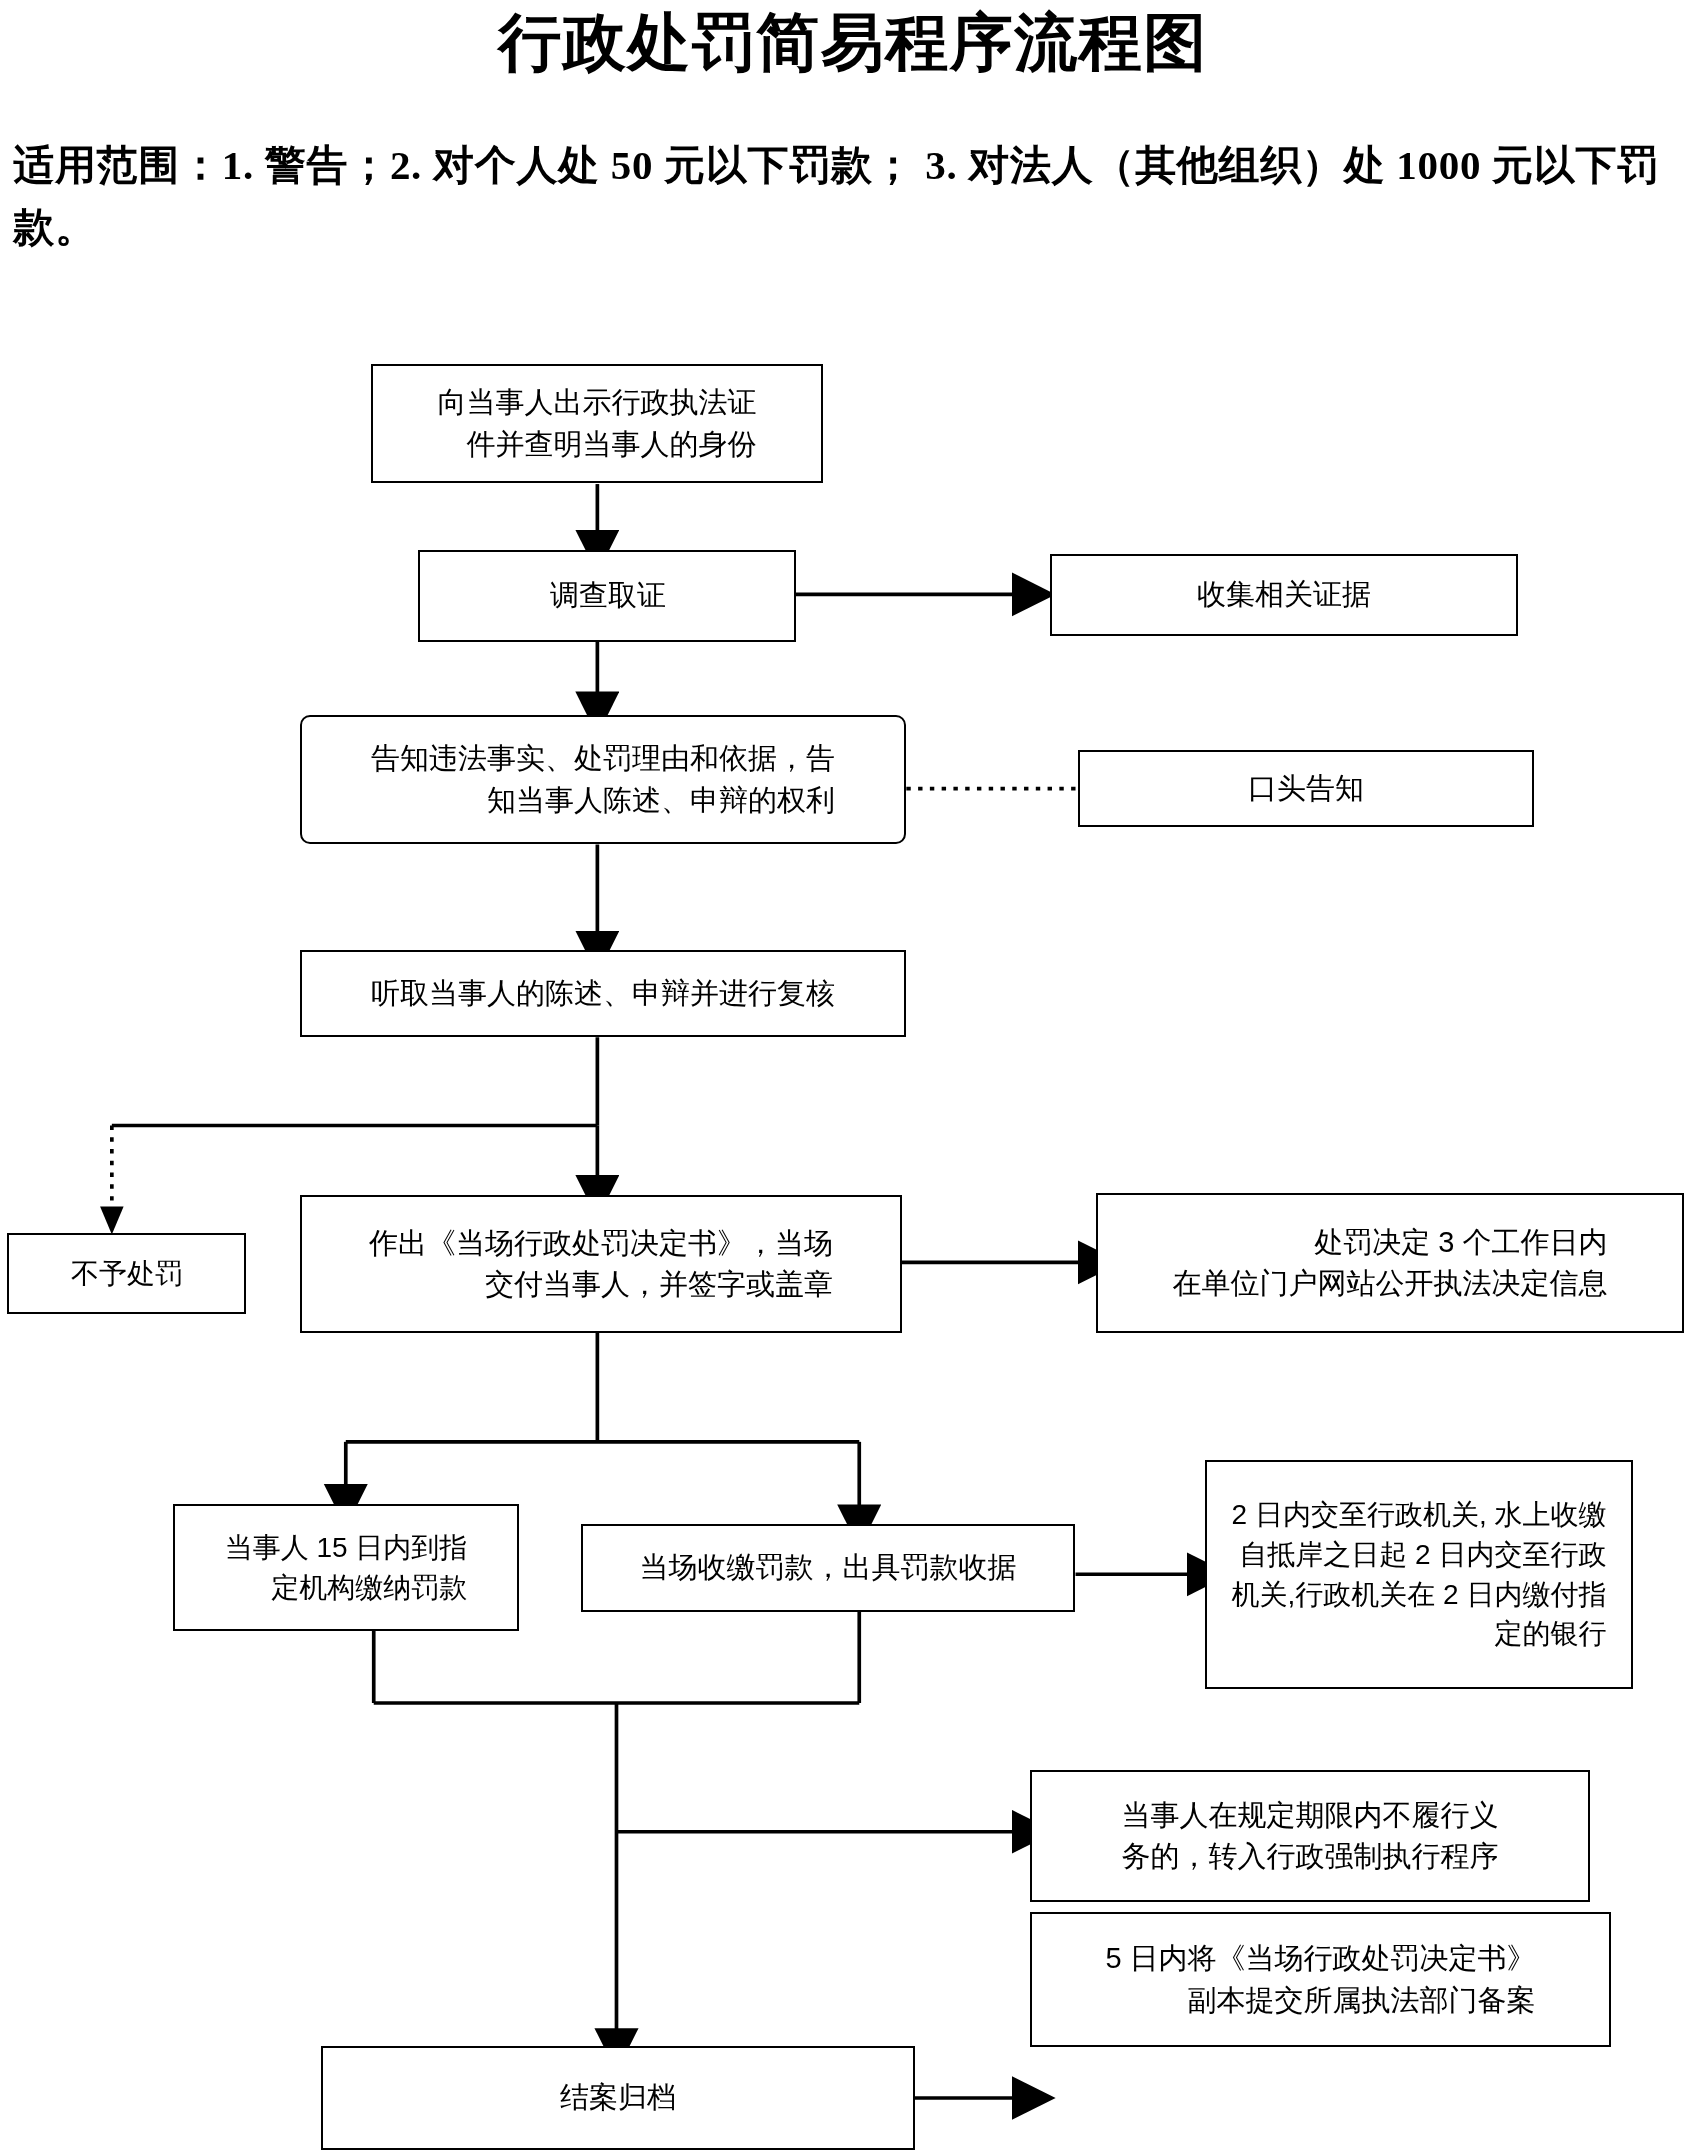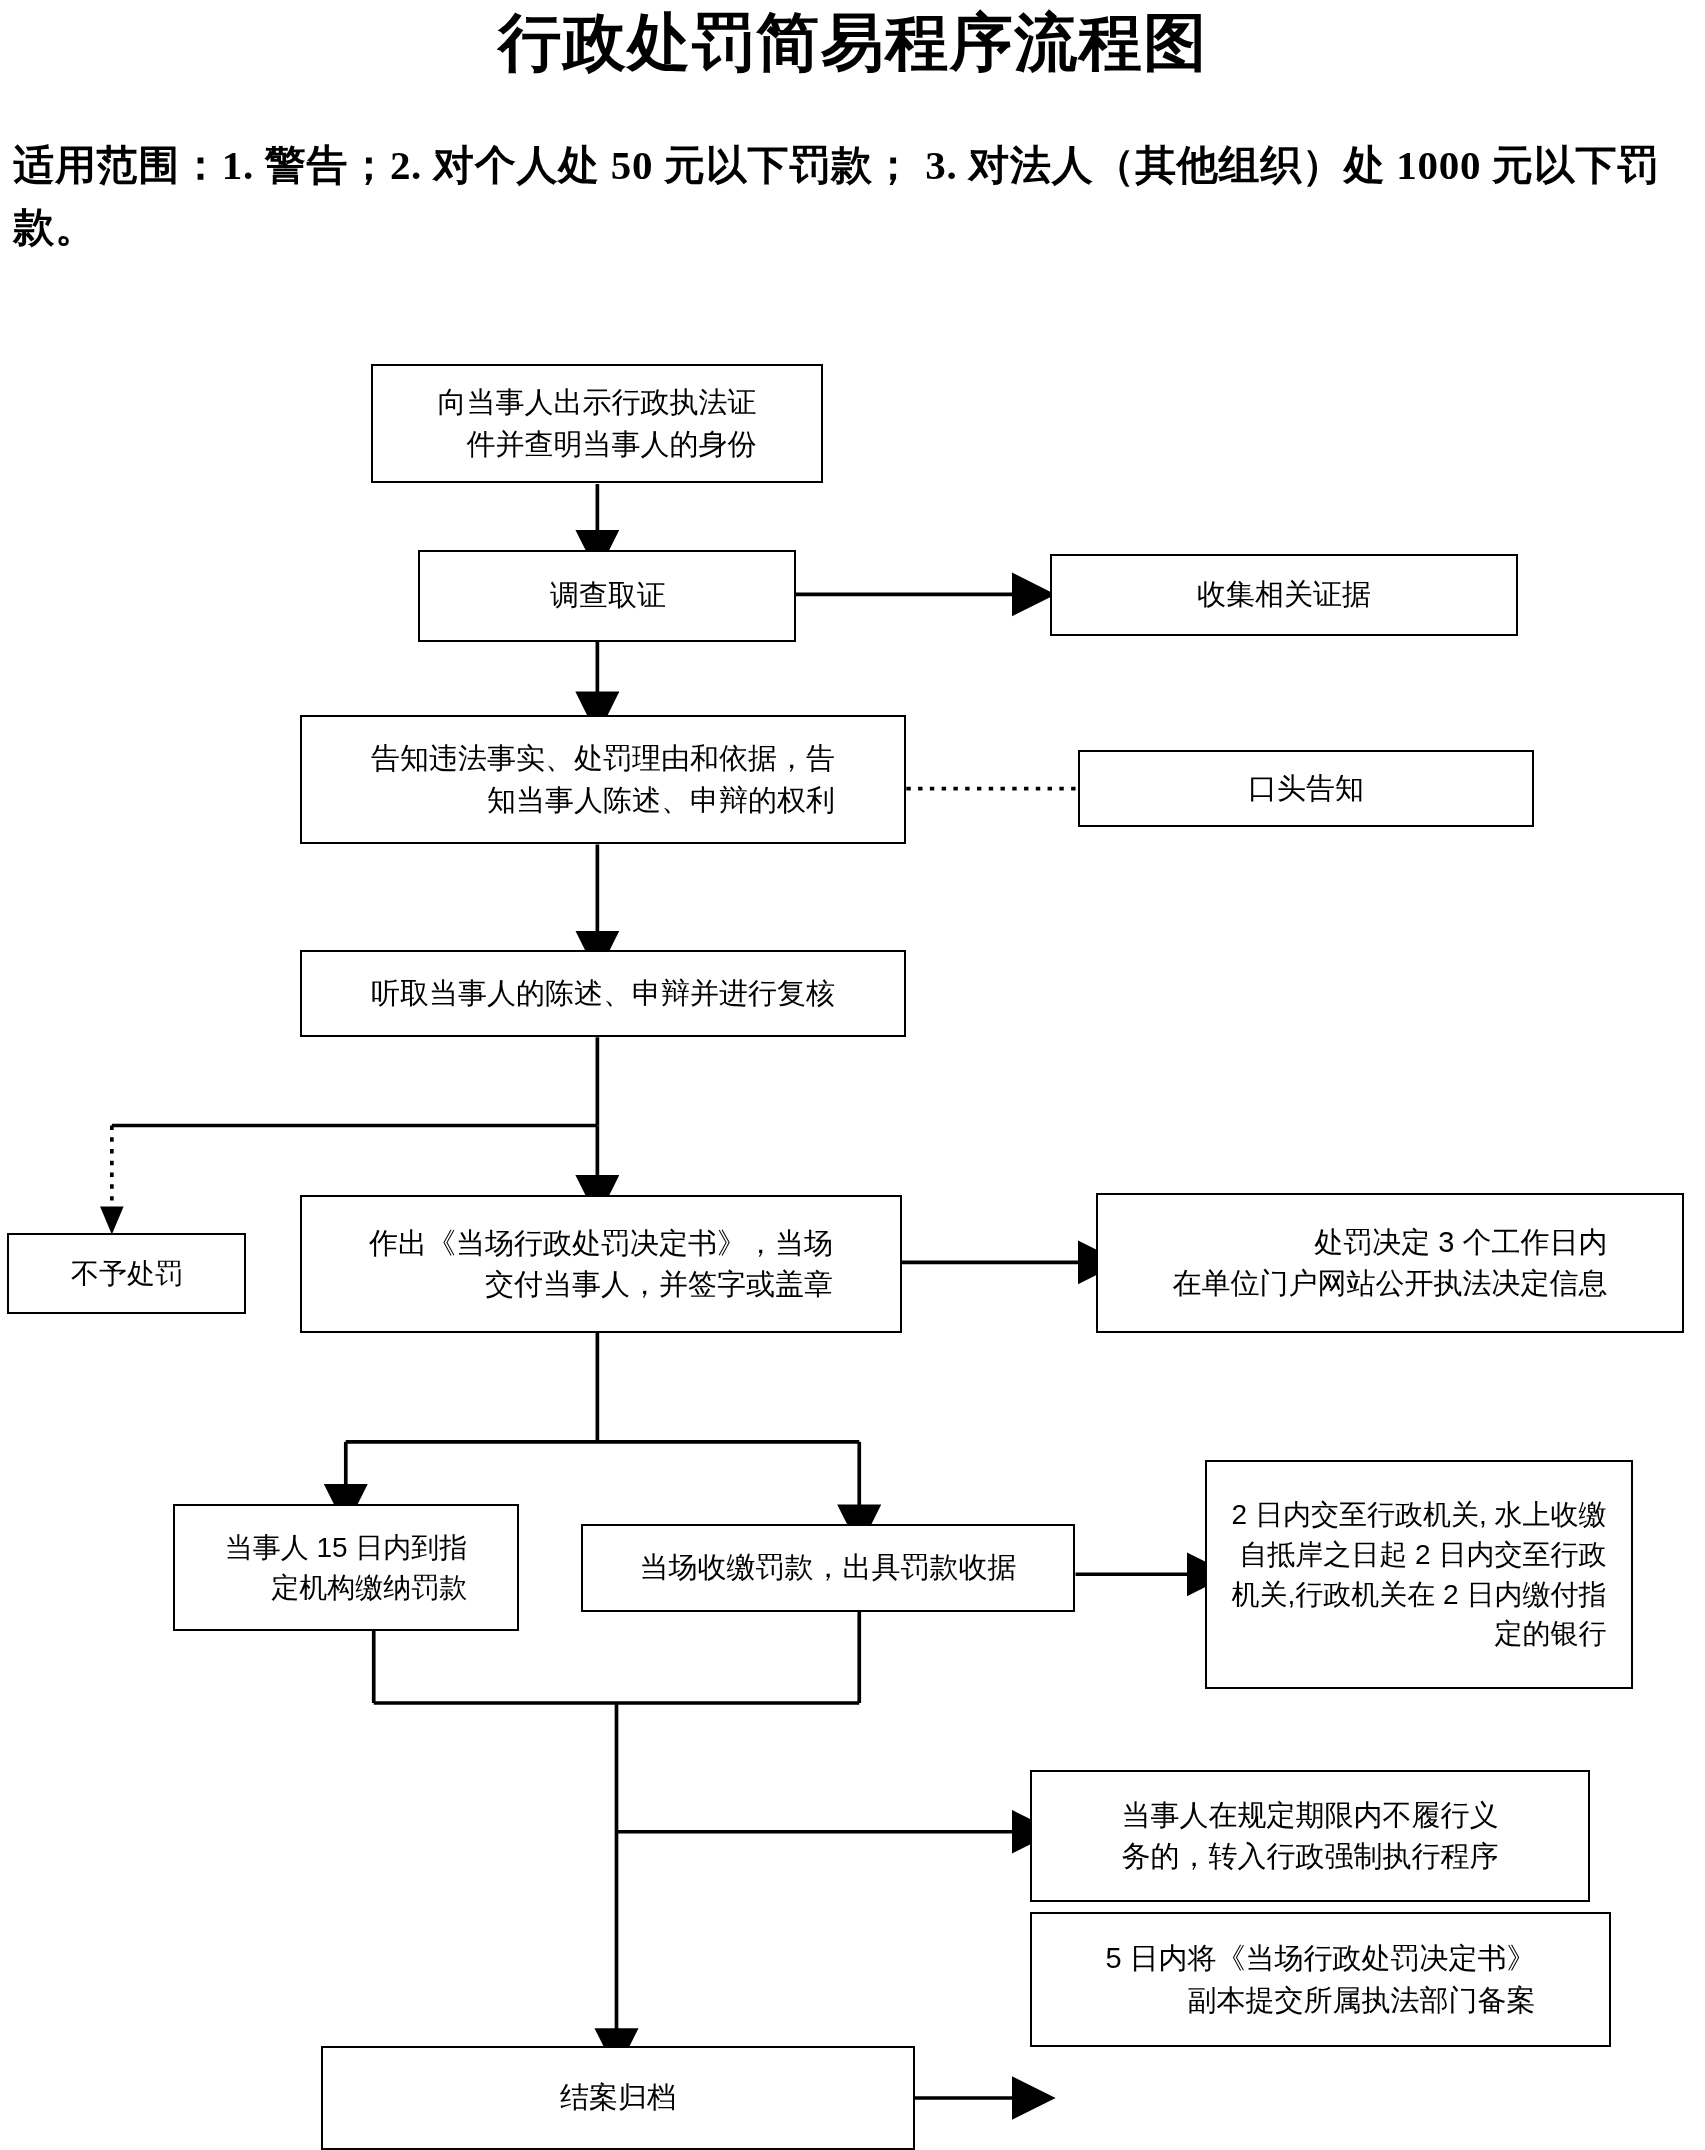--- a/index.html
+++ b/index.html
@@ -132,21 +132,21 @@
     </g>
   </svg>
 
   <div class="node" style="left:371px; top:364px; width:452px; height:119px;">向当事人出示行政执法证
 件并查明当事人的身份</div>
 
   <div class="node" style="left:418px; top:550px; width:378px; height:92px;padding-left:8px;">调查取证</div>
 
   <div class="node" style="left:1050px; top:554px; width:468px; height:82px;">收集相关证据</div>
 
-  <div class="node" style="left:300px; top:715px; width:606px; height:129px;">告知违法事实、处罚理由和依据，告
+  <div class="node" style="left:300px; top:715px; width:606px; height:129px;border-radius:10px;">告知违法事实、处罚理由和依据，告
 知当事人陈述、申辩的权利</div>
 
   <div class="node" style="left:1078px; top:750px; width:456px; height:77px;">口头告知</div>
 
   <div class="node" style="left:300px; top:950px; width:606px; height:87px;">听取当事人的陈述、申辩并进行复核</div>
 
   <div class="node small" style="left:7.4px; top:1233px; width:239px; height:81px;">不予处罚</div>
 
   <div class="node" style="left:300px; top:1195px; width:602px; height:138px;">作出《当场行政处罚决定书》，当场
 交付当事人，并签字或盖章</div>

